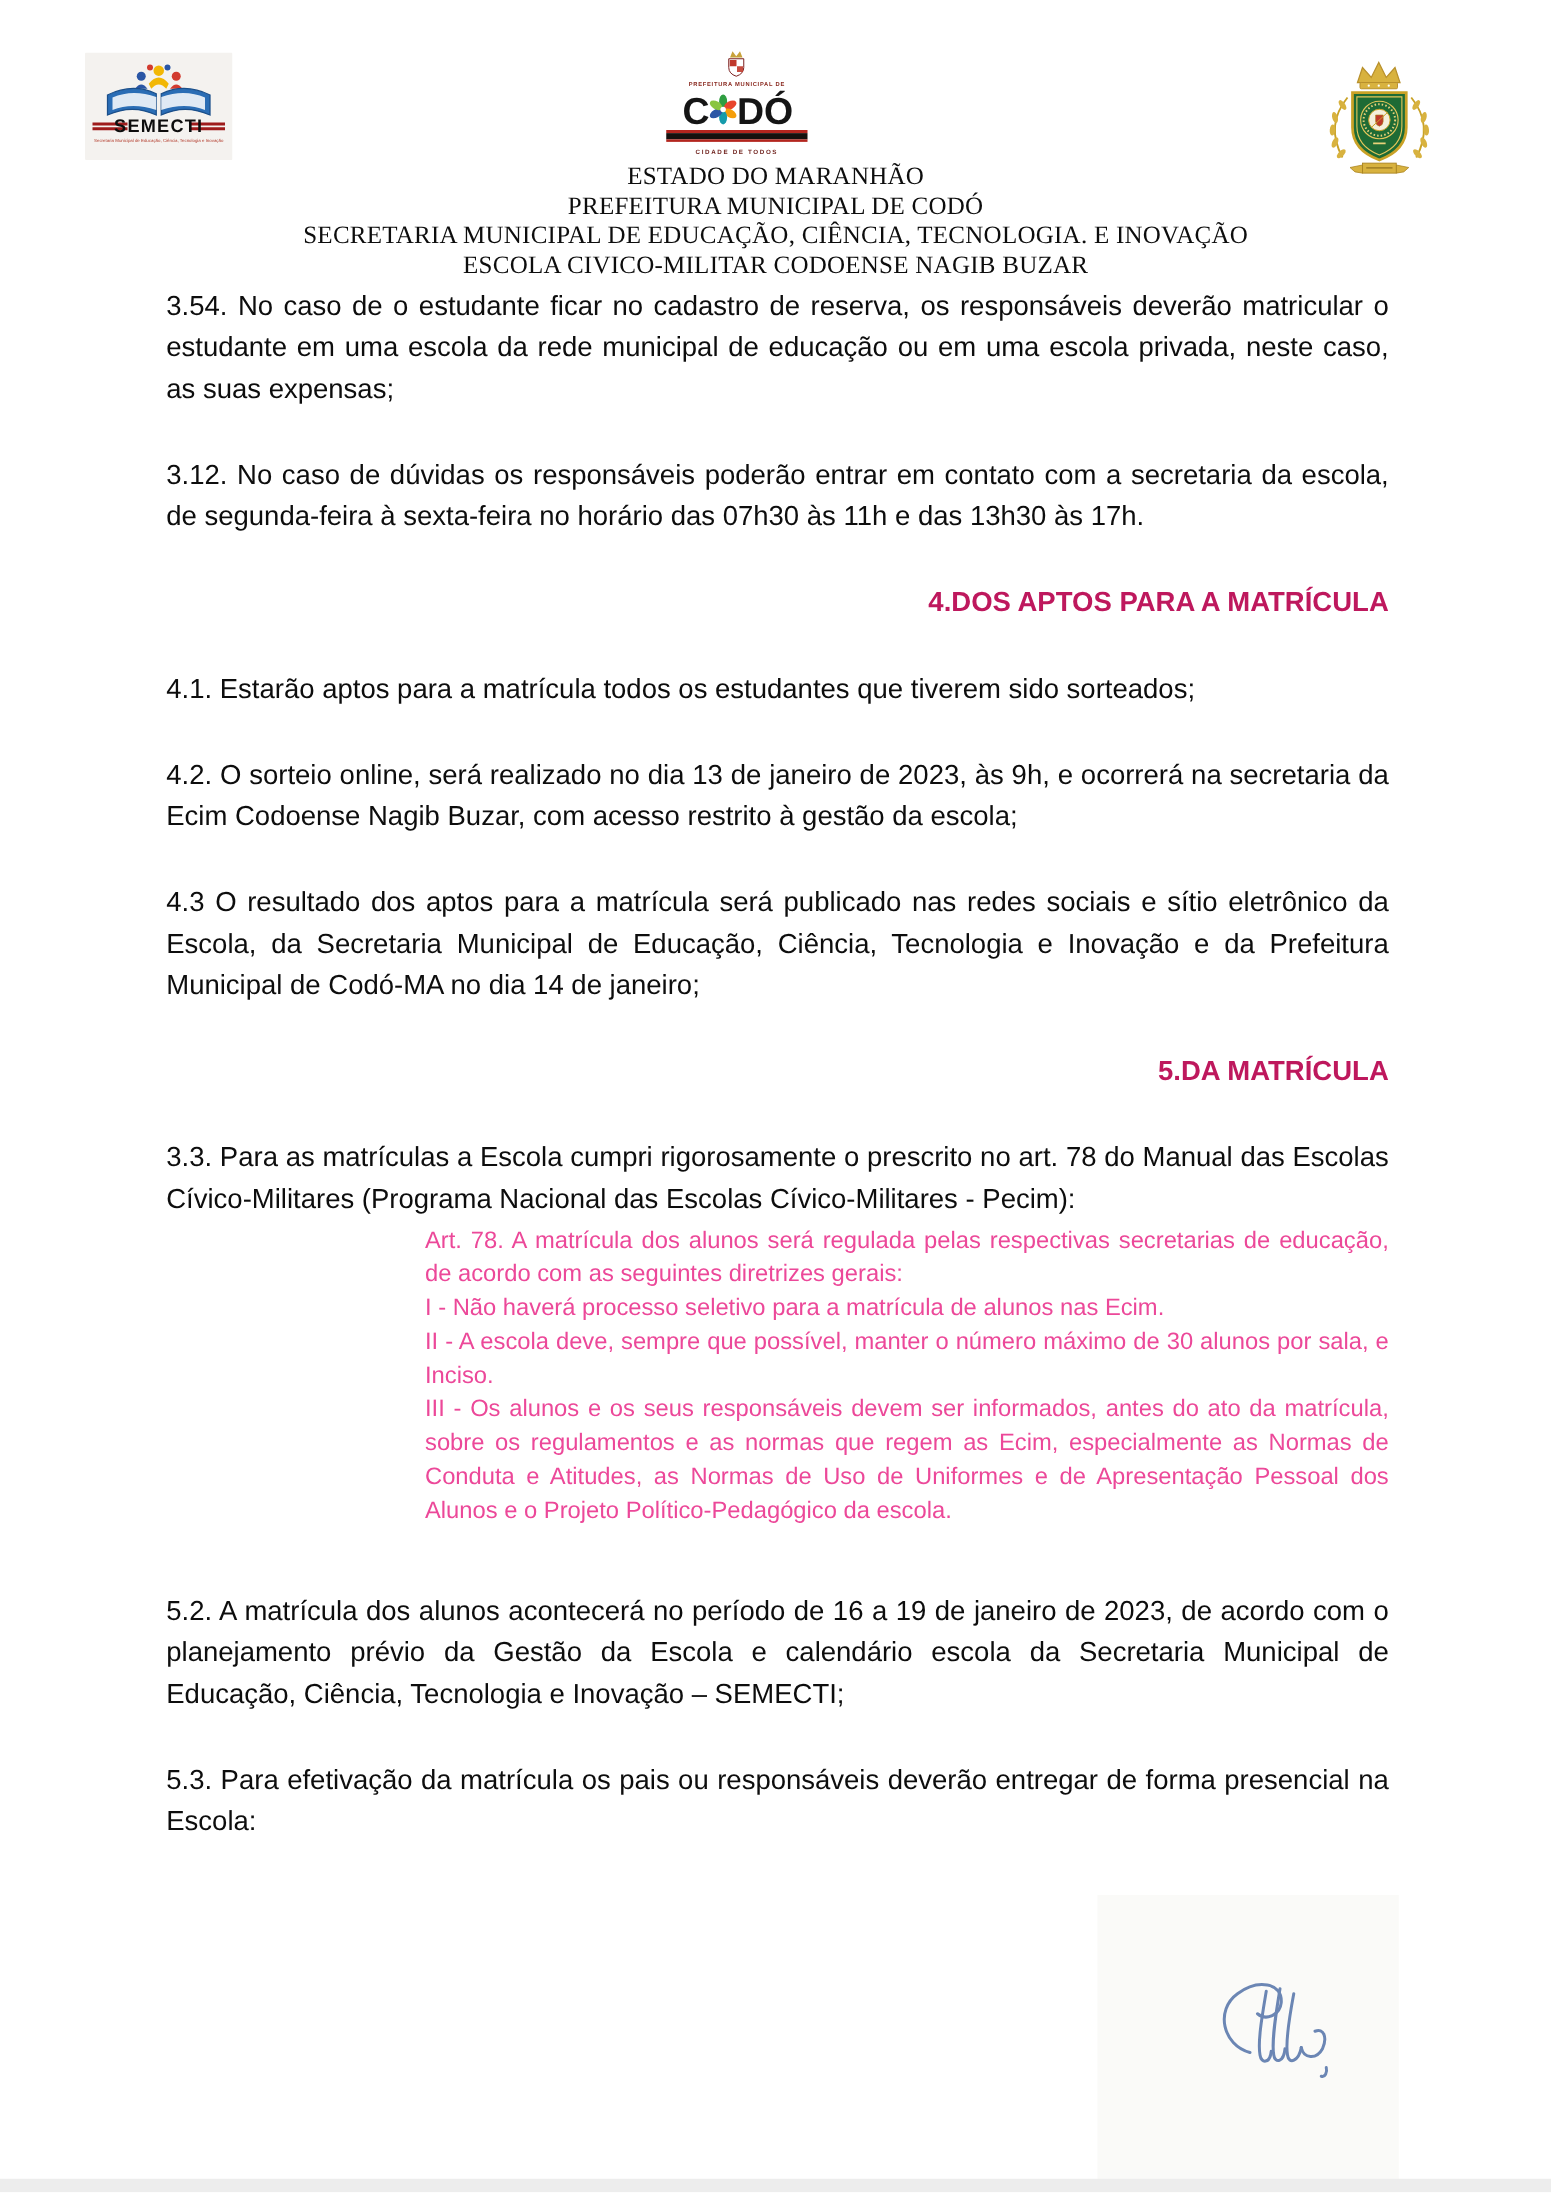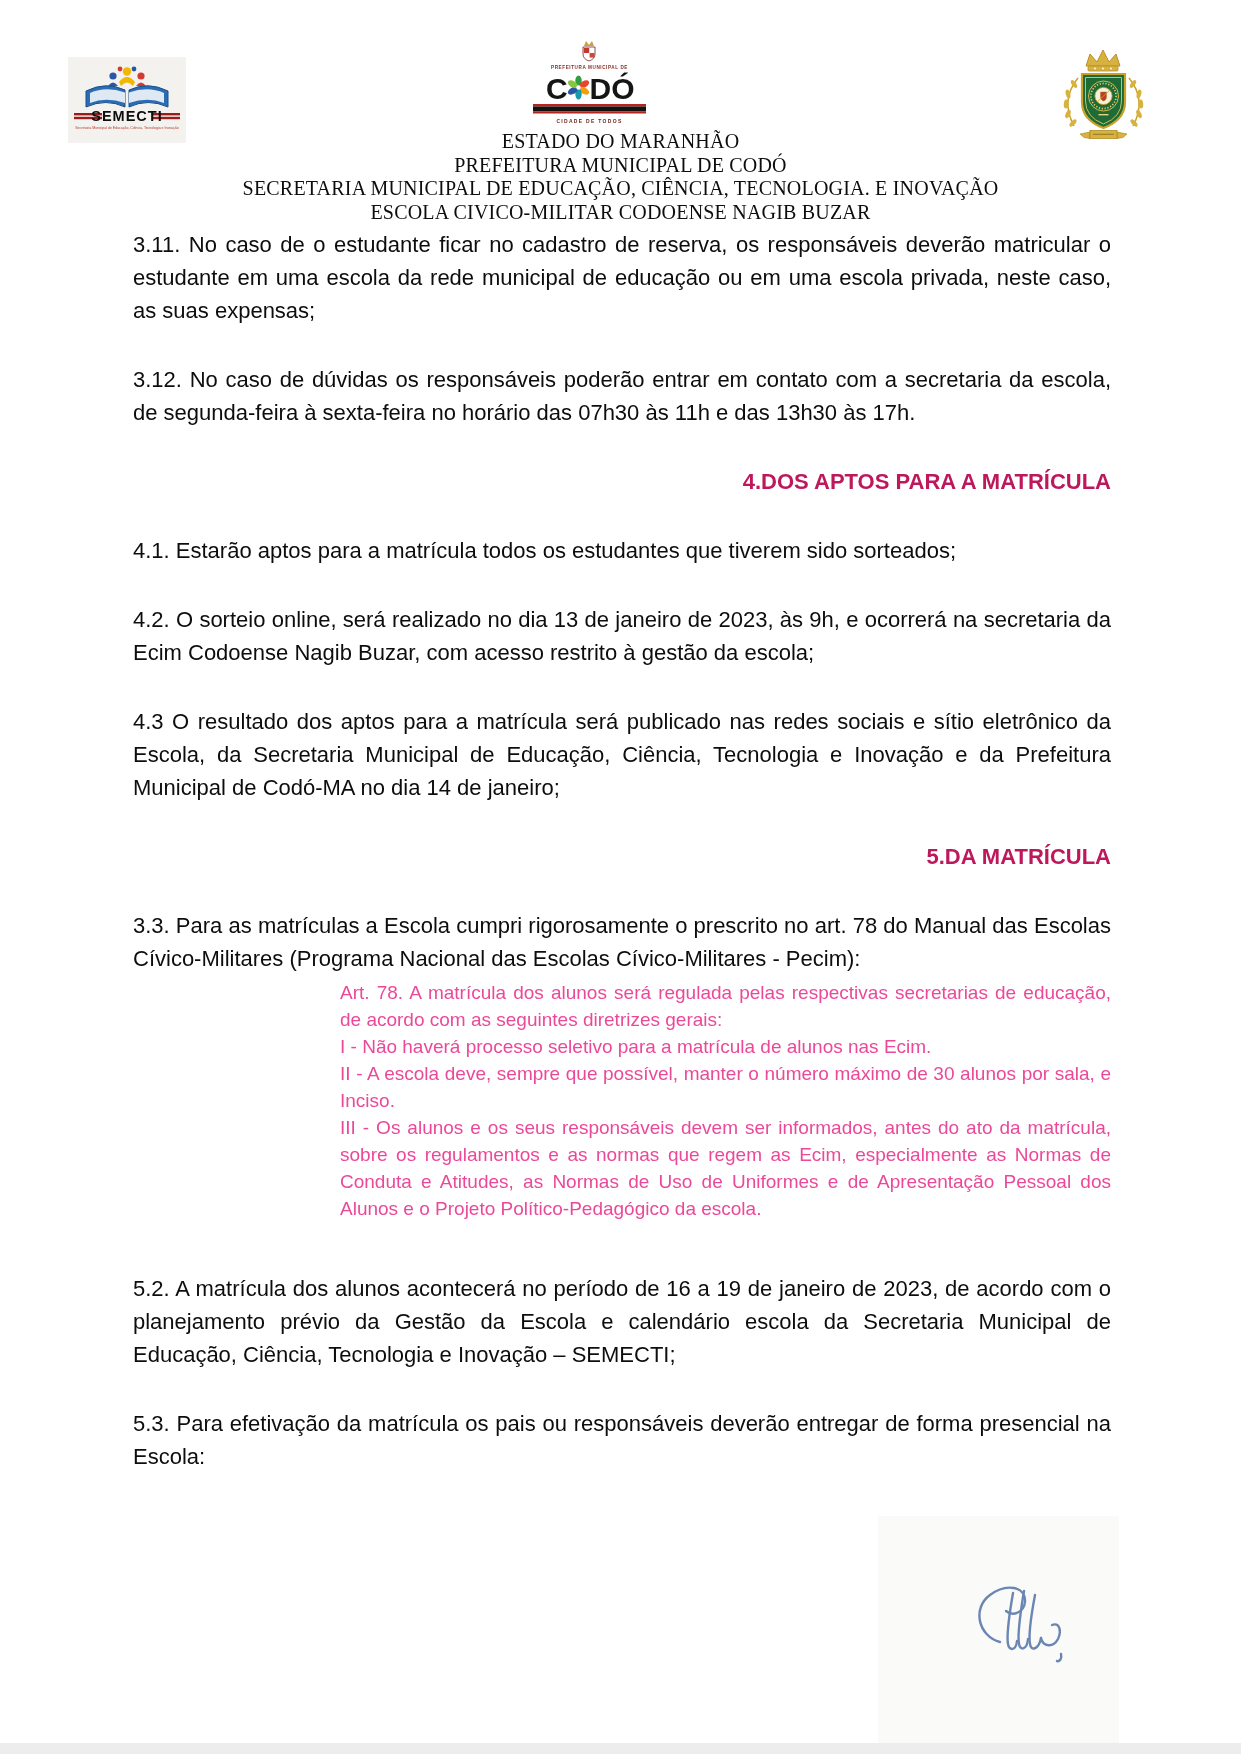--- a/index.html
+++ b/index.html
@@ -1,21 +1,21 @@
 <!DOCTYPE html>
 <html><head>
 <meta charset="utf-8">
 <style>
   html,body{margin:0;padding:0;background:#ffffff;}
   .page{
     position:relative;width:1241px;height:1754px;background:#ffffff;
     font-family:"Liberation Sans",sans-serif;color:#111;overflow:hidden;
   }
   
-  .logo-semecti{position:absolute;left:68px;top:57px;width:118px;height:77px;}
+  .logo-semecti{position:absolute;left:68px;top:42px;width:118px;height:77px;}
   .logo-codo{position:absolute;left:532px;top:40px;width:115px;height:95px;}
   .logo-crest{position:absolute;left:1046px;top:46px;width:115px;height:112px;}
   svg text{font-family:"Liberation Sans",sans-serif;}
   
   .org-lines{
     position:absolute;left:0;right:0;top:130px;text-align:center;
     font-size:20px;line-height:23.5px;color:#0d0d0d;letter-spacing:.2px;font-family:Liberation Serif, serif;
   }
   
   .doc-body{
@@ -148,21 +148,21 @@
   </div>
 
   <div class="org-lines">
     <div>ESTADO DO MARANHÃO</div>
     <div>PREFEITURA MUNICIPAL DE CODÓ</div>
     <div>SECRETARIA MUNICIPAL DE EDUCAÇÃO, CIÊNCIA, TECNOLOGIA. E INOVAÇÃO</div>
     <div>ESCOLA CIVICO-MILITAR CODOENSE NAGIB BUZAR</div>
   </div>
 
   <main class="doc-body">
-    <p>3.11. No caso de o estudante ficar no cadastro de reserva, os responsáveis deverão matricular o estudante em uma escola da rede municipal de educação ou em uma escola privada, neste caso, as suas expensas;</p>
+    <p>3.54. No caso de o estudante ficar no cadastro de reserva, os responsáveis deverão matricular o estudante em uma escola da rede municipal de educação ou em uma escola privada, neste caso, as suas expensas;</p>
     <p>3.12. No caso de dúvidas os responsáveis poderão entrar em contato com a secretaria da escola, de segunda-feira à sexta-feira no horário das 07h30 às 11h e das 13h30 às 17h.</p>
 
     <h2 class="sec-heading"><span class="sec-num">4.</span><span>DOS APTOS PARA A MATRÍCULA</span></h2>
 
     <p>4.1. Estarão aptos para a matrícula todos os estudantes que tiverem sido sorteados;</p>
     <p>4.2. O sorteio online, será realizado no dia 13 de janeiro de 2023, às 9h, e ocorrerá na secretaria da Ecim Codoense Nagib Buzar, com acesso restrito à gestão da escola;</p>
     <p>4.3 O resultado dos aptos para a matrícula será publicado nas redes sociais e sítio eletrônico da Escola, da Secretaria Municipal de Educação, Ciência, Tecnologia e Inovação e da Prefeitura Municipal de Codó-MA no dia 14 de janeiro;</p>
 
     <h2 class="sec-heading"><span class="sec-num">5.</span><span>DA MATRÍCULA</span></h2>
 

